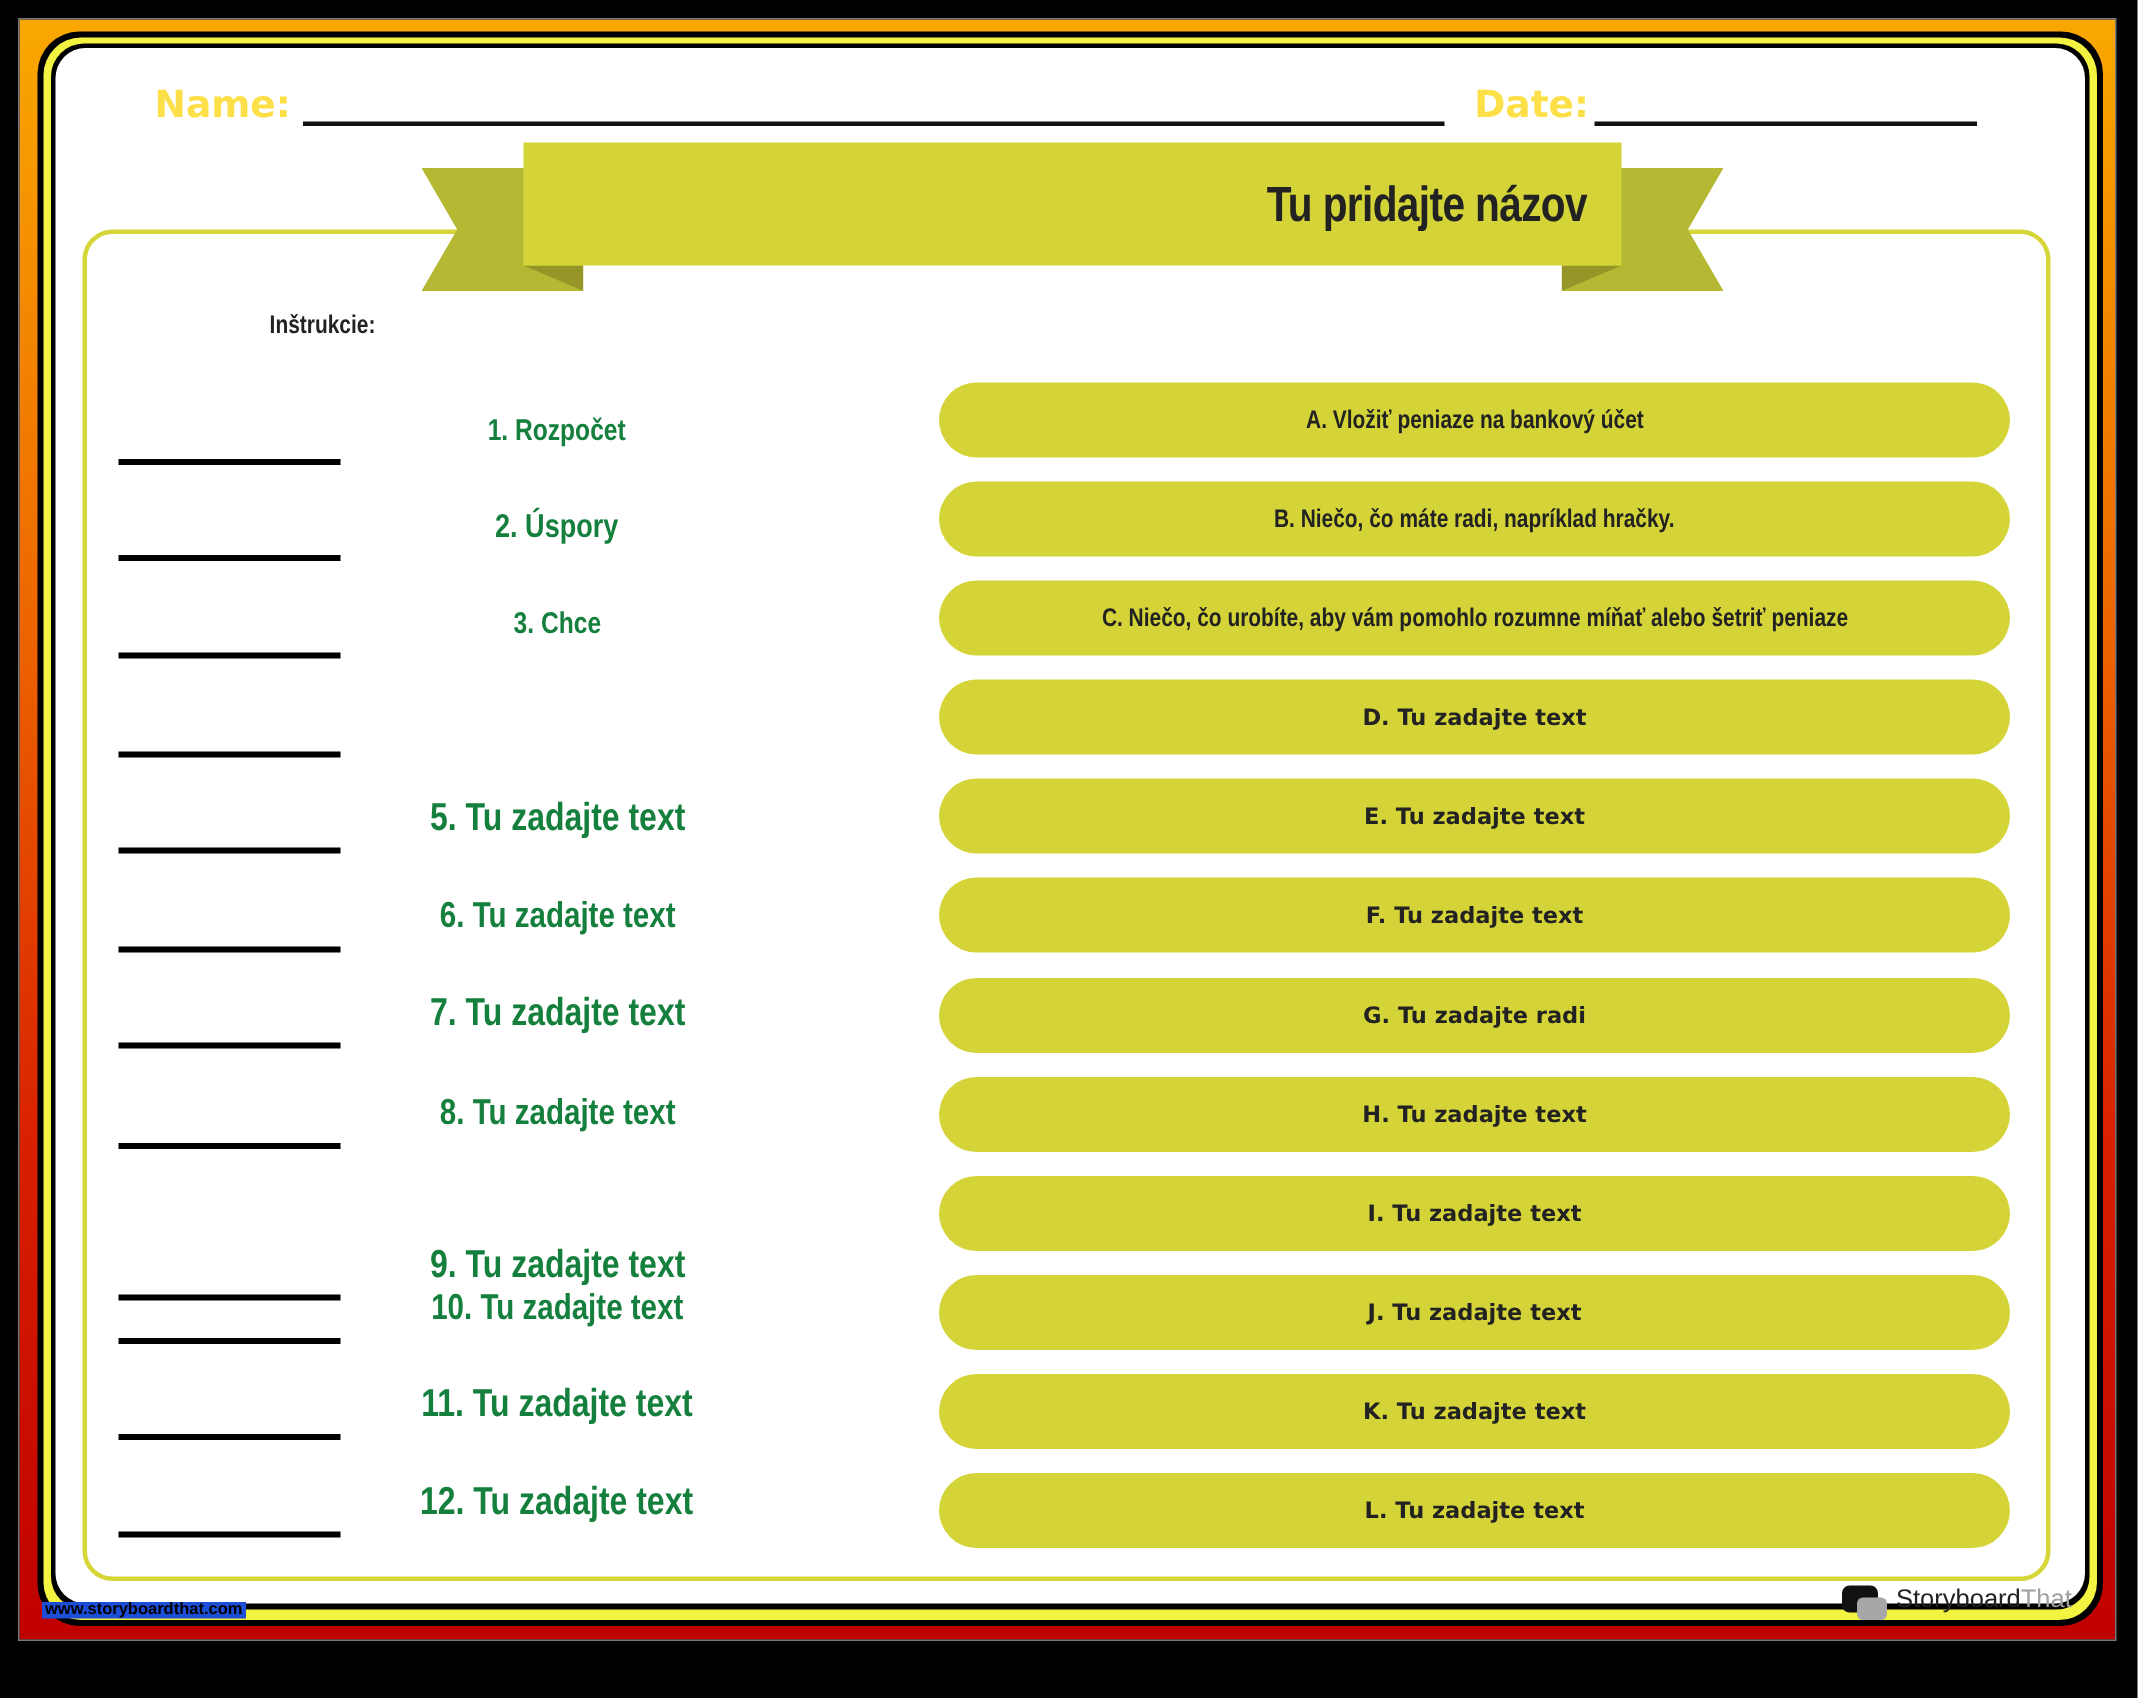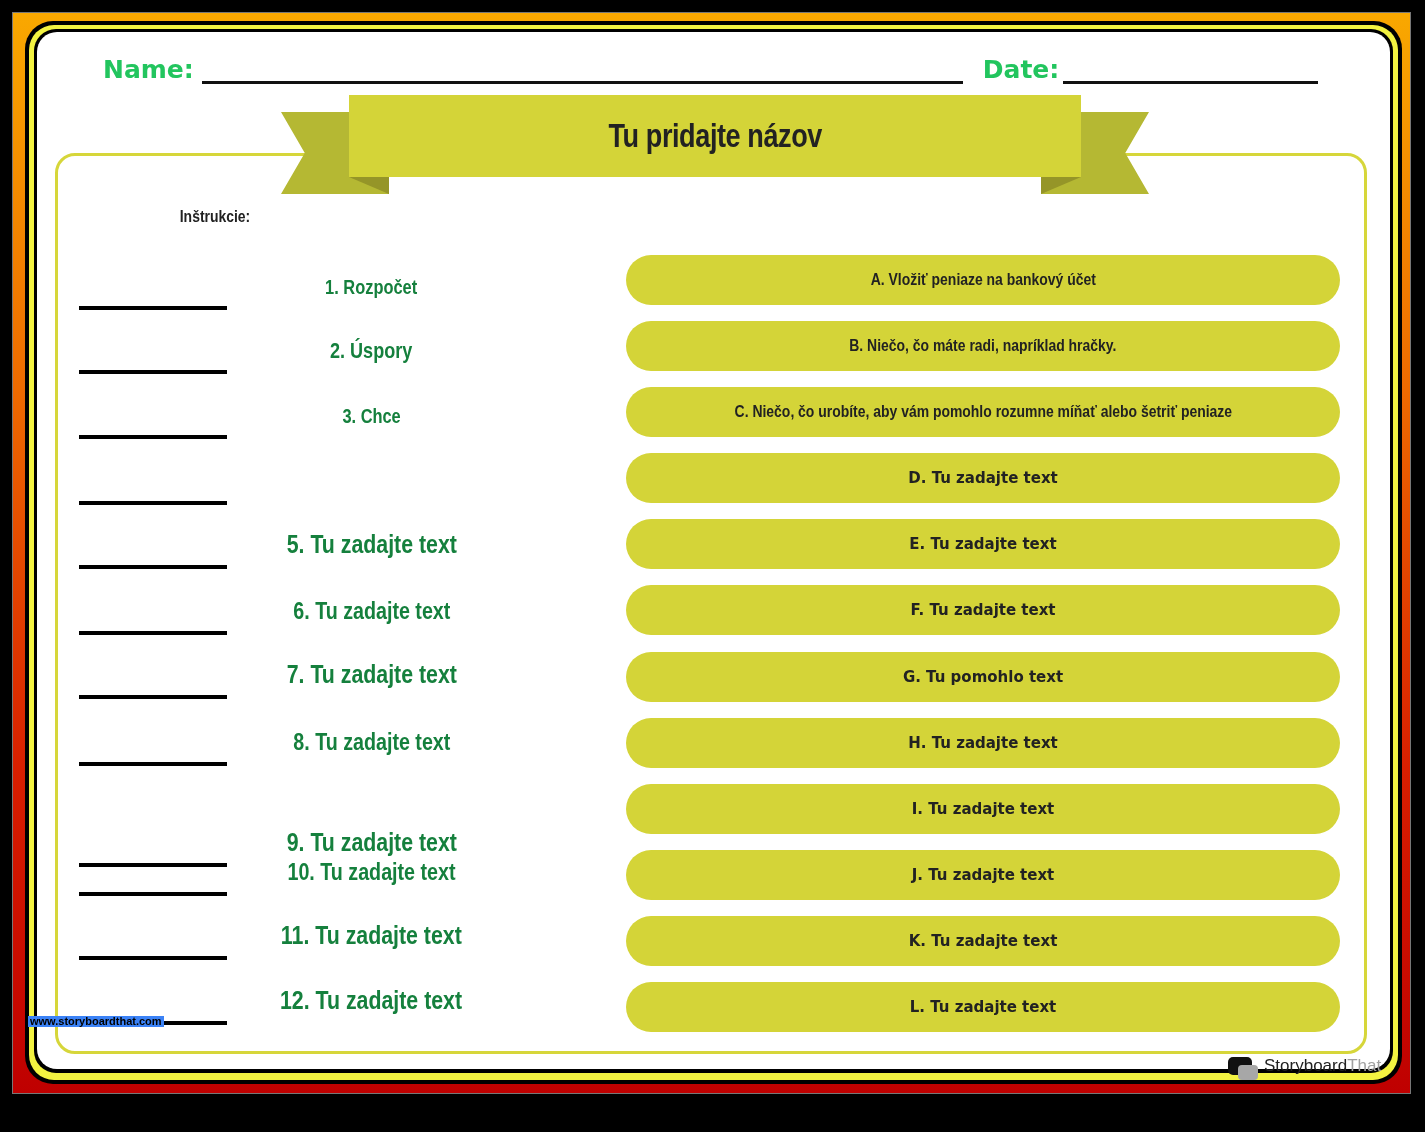--- a/index.html
+++ b/index.html
@@ -24,37 +24,37 @@
   .frame-inner-black {
     position: absolute; left: 34px; top: 29px; width: 1359px; height: 1044px;
     background: #000; border-radius: 22px;
   }
   .paper {
     position: absolute; left: 37px; top: 32px; width: 1353px; height: 1037px;
     background: #fff; border-radius: 20px;
   }
   .header-row {
     position: absolute; top: 50px; left: 103px; height: 34px; display: flex; align-items: flex-end;
-    font-family: "DejaVu Sans", sans-serif; font-weight: bold; font-size: 25px; color: #22c55e;
+    font-family: "DejaVu Sans", sans-serif; font-weight: bold; font-size: 25px; color: #fde047;
   }
   .header-line { border-bottom: 3px solid #111; height: 26px; margin-left: 8px; }
   .panel {
     position: absolute; left: 55px; top: 153px; width: 1312px; height: 901px;
     border: 3px solid #d6d63a; border-radius: 20px; box-sizing: border-box; background: #fff;
   }
   .ribbon-wrap { position: absolute; left: 281px; top: 95px; width: 868px; height: 100px; }
   .ribbon-tail { position: absolute; top: 17px; width: 108px; height: 82px; background: #b5b833; }
   .tail-left { left: 0; clip-path: polygon(0 0, 100% 0, 100% 100%, 0 100%, 22% 50%); }
   .tail-right { right: 0; clip-path: polygon(0 0, 100% 0, 78% 50%, 100% 100%, 0 100%); }
   .ribbon-fold { position: absolute; top: 82px; width: 40px; height: 17px; background: #959528; }
   .fold-left { left: 68px; clip-path: polygon(0 0, 100% 0, 100% 100%); }
   .fold-right { right: 68px; clip-path: polygon(0 0, 100% 0, 0 100%); }
   .ribbon-main {
     position: absolute; left: 68px; top: 0; width: 732px; height: 82px; background: #d4d438;
-    display: flex; align-items: center; justify-content: center;
+    display: flex; align-items: center; justify-content: flex-end;
     font-family: "Liberation Sans", sans-serif; font-weight: bold; font-size: 33px; color: #222;
     transform-origin: center; letter-spacing: -0.5px;
   }
   .ribbon-main span { display: inline-block; transform: scaleX(0.82); }
   .instructions {
     position: absolute; left: 172px; top: 207px; font-weight: bold; font-size: 17px; color: #222;
   }
   .instructions span, .term span, .pill span { display: inline-block; transform: scaleX(0.82); }
   .term-row { position: absolute; left: 79px; width: 480px; height: 40px; }
   .answer-line { position: absolute; left: 0; bottom: 0; width: 148px; height: 4px; background: #000; }
@@ -62,22 +62,22 @@
     position: absolute; left: 170px; width: 245px; text-align: center;
     font-weight: bold; color: #15803d; white-space: nowrap;
   }
   .pill {
     position: absolute; left: 626px; width: 714px; height: 50px; background: #d4d438;
     border-radius: 25px; display: flex; align-items: center; justify-content: center;
     font-weight: bold; font-size: 17px; color: #222; white-space: nowrap;
   }
   .pill.plain span { transform: none; font-size: 15px; font-family: "DejaVu Sans", sans-serif; }
   .watermark-left {
-    position: absolute; left: 28px; top: 1016px; font-size: 11px; font-weight: bold; color: #000;
-    background: #3b82f6; line-height: 11px; padding: 0 2px;
+    position: absolute; left: 28px; top: 1068px; font-size: 11px; font-weight: bold; color: #000;
+    background: #1d4ed8; line-height: 11px; padding: 0 2px;
   }
   .logo { position: absolute; left: 1228px; top: 1056px; display: flex; align-items: center; }
   .logo-bubble-back { width: 24px; height: 18px; background: #111; border-radius: 5px; position: relative; }
   .logo-bubble-front { position: absolute; left: 10px; top: 8px; width: 20px; height: 15px; background: #a7a7a7; border-radius: 4px; }
   .logo-text { margin-left: 12px; font-size: 17px; color: #222; }
   .logo-text .that { color: #a0a0a0; }
 </style>
 </head>
 <body>
 
@@ -170,21 +170,21 @@
     <div class="pill plain" style="top: 453px;">
       <span>D. Tu zadajte text</span>
     </div>
     <div class="pill plain" style="top: 519px;">
       <span>E. Tu zadajte text</span>
     </div>
     <div class="pill plain" style="top: 585px; text-align: right;">
       <span>F. Tu zadajte text</span>
     </div>
     <div class="pill plain" style="top: 652px;">
-      <span>G. Tu pomohlo text</span>
+      <span>G. Tu zadajte radi</span>
     </div>
     <div class="pill plain" style="top: 718px;">
       <span>H. Tu zadajte text</span>
     </div>
     <div class="pill plain" style="top: 784px; align-items: center;">
       <span>I. Tu zadajte text</span>
     </div>
     <div class="pill plain" style="top: 850px;">
       <span>J. Tu zadajte text</span>
     </div>

